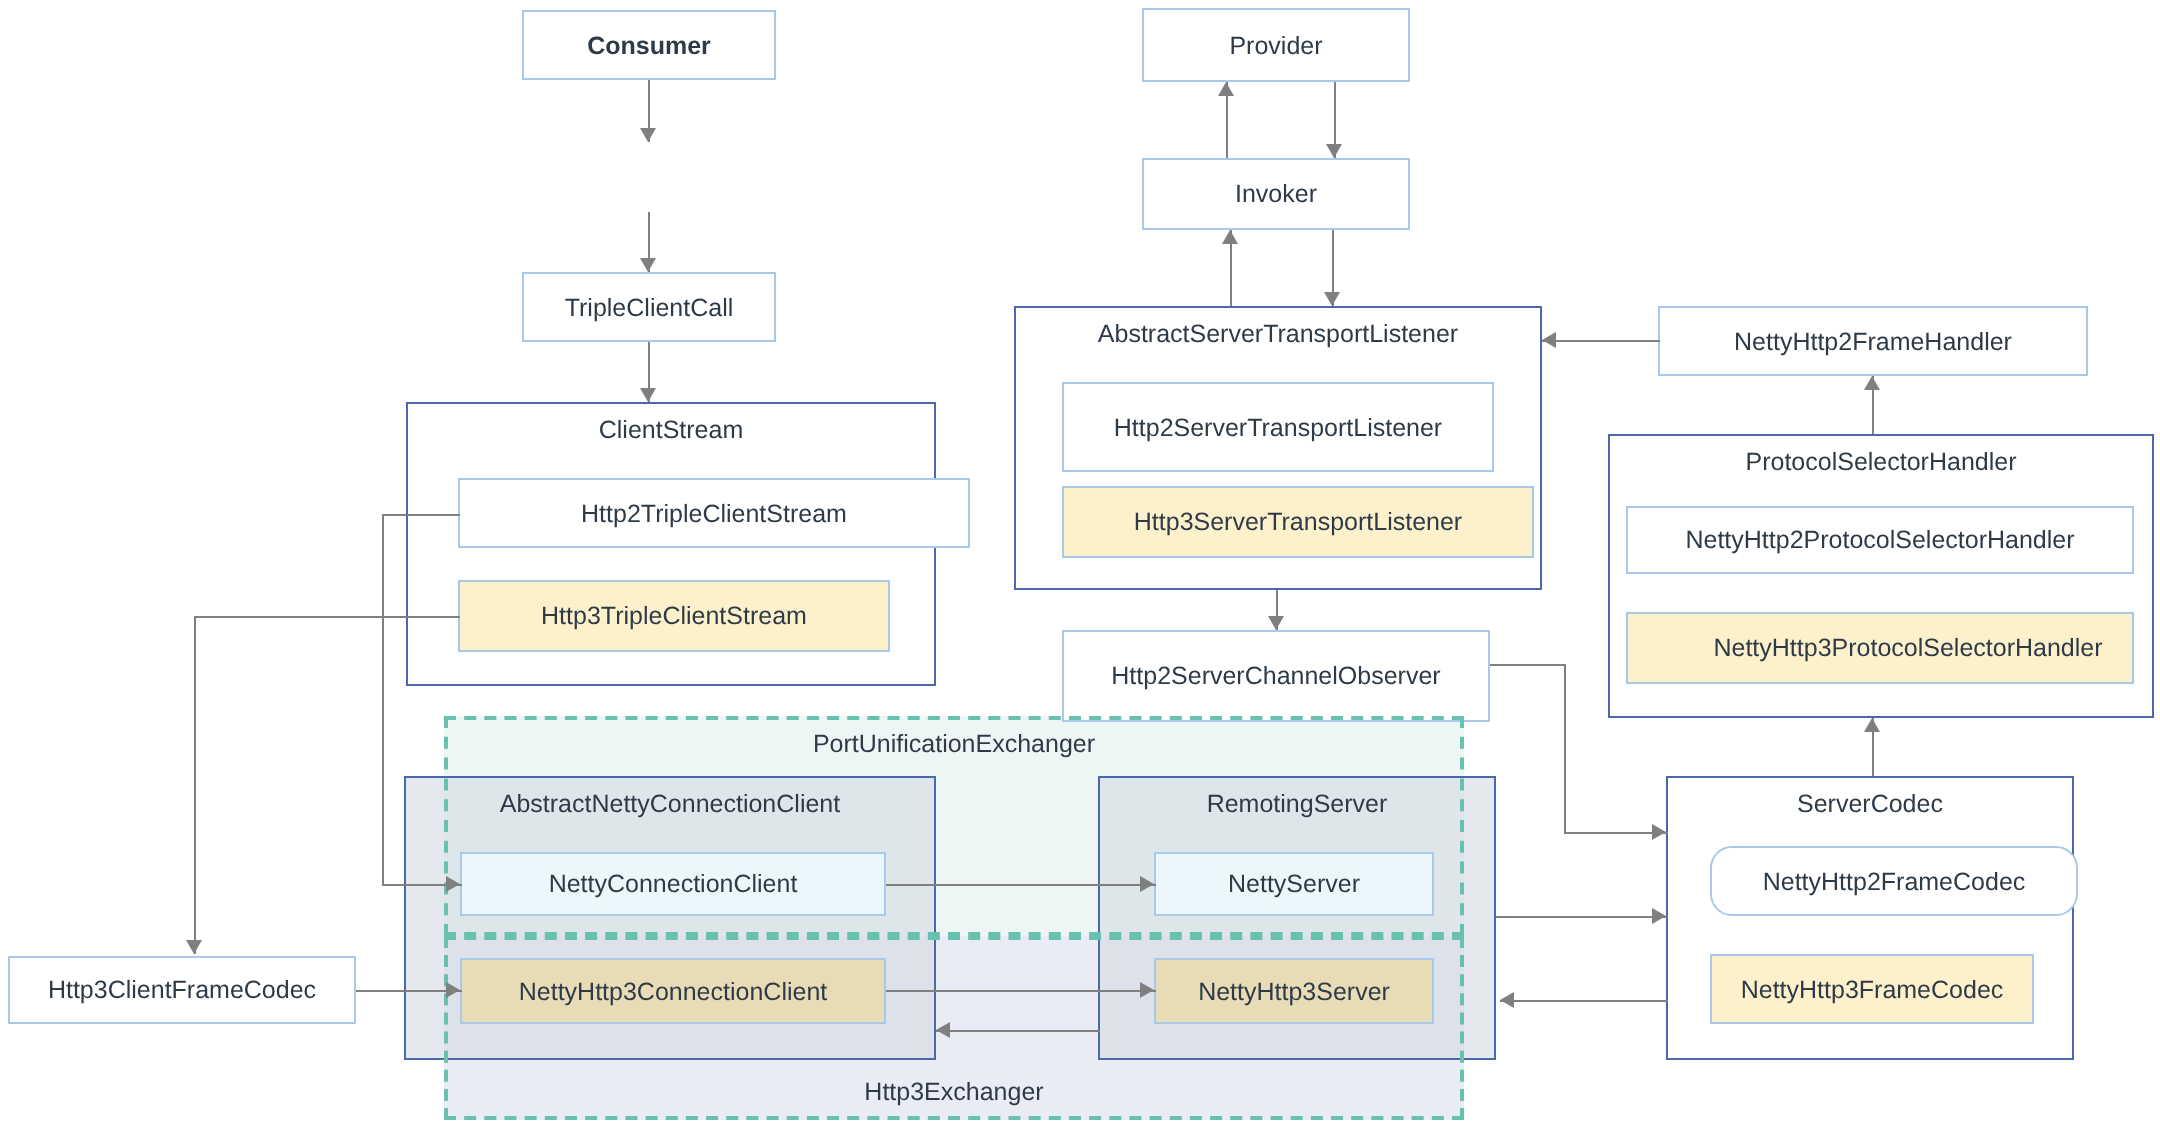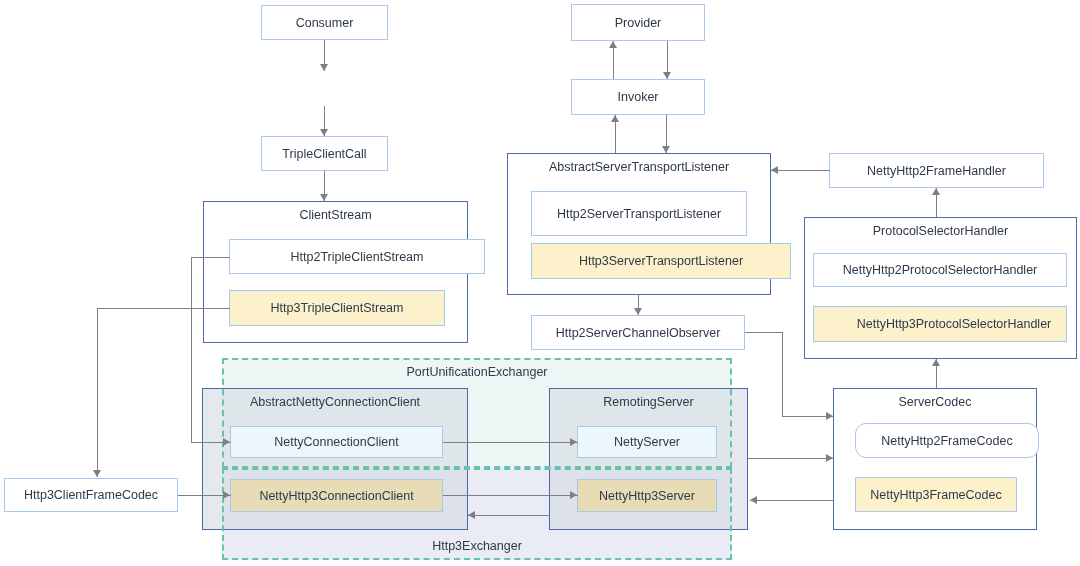--- a/index.html
+++ b/index.html
@@ -41,21 +41,21 @@
 </style>
 </head>
 <body>
 
 <div id="canvas" style="width: 1080px; height: 566px;">
     <div class="node region-fill-top" style="left: 222px; top: 358px; width: 510px; height: 110px;"></div>
     <div class="node region-fill-bottom" style="left: 222px; top: 468px; width: 510px; height: 92px;"></div>
     <div class="node container" style="left: 203px; top: 201px; width: 265px; height: 142px;">
       <span class="container-label">ClientStream</span>
     </div>
-    <div class="node box" style="left: 261px; top: 5px; width: 127px; height: 35px;">
+    <div class="node box" style="left: 261px; top: 5px; width: 127px; height: 35px; font-weight: bold;">
       <span>Consumer</span>
     </div>
     <div class="node box" style="left: 261px; top: 136px; width: 127px; height: 35px;">
       <span>TripleClientCall</span>
     </div>
     <div class="node box" style="left: 229px; top: 239px; width: 256px; height: 35px;">
       <span>Http2TripleClientStream</span>
     </div>
     <div class="node box box-yellow" style="left: 229px; top: 290px; width: 216px; height: 36px;">
       <span>Http3TripleClientStream</span>
@@ -65,36 +65,36 @@
     </div>
     <div class="node box" style="left: 571px; top: 79px; width: 134px; height: 36px;">
       <span>Invoker</span>
     </div>
     <div class="node container" style="left: 507px; top: 153px; width: 264px; height: 142px;">
       <span class="container-label">AbstractServerTransportListener</span>
     </div>
     <div class="node box" style="left: 531px; top: 191px; width: 216px; height: 45px;">
       <span>Http2ServerTransportListener</span>
     </div>
-    <div class="node box box-yellow" style="left: 531px; top: 243px; width: 260px; height: 36px;">
+    <div class="node box box-yellow" style="left: 531px; top: 243px; width: 236px; height: 36px;">
       <span>Http3ServerTransportListener</span>
     </div>
     <div class="node box" style="left: 829px; top: 153px; width: 215px; height: 35px;">
       <span>NettyHttp2FrameHandler</span>
     </div>
     <div class="node container" style="left: 804px; top: 217px; width: 273px; height: 142px;">
       <span class="container-label">ProtocolSelectorHandler</span>
     </div>
     <div class="node box" style="left: 813px; top: 253px; width: 254px; height: 34px;">
       <span>NettyHttp2ProtocolSelectorHandler</span>
     </div>
     <div class="node box box-yellow" style="left: 813px; top: 306px; width: 254px; height: 36px; padding-left: 28px;">
       <span>NettyHttp3ProtocolSelectorHandler</span>
     </div>
-    <div class="node box" style="left: 531px; top: 315px; width: 214px; height: 35px;">
+    <div class="node box" style="left: 531px; top: 315px; width: 214px; height: 46px;">
       <span>Http2ServerChannelObserver</span>
     </div>
     <div class="node container-gray" style="left: 202px; top: 388px; width: 266px; height: 142px;">
       <span class="container-label">AbstractNettyConnectionClient</span>
     </div>
     <div class="node box box-cyan" style="left: 230px; top: 426px; width: 213px; height: 32px;">
       <span>NettyConnectionClient</span>
     </div>
     <div class="node box box-tan" style="left: 230px; top: 479px; width: 213px; height: 33px;">
       <span>NettyHttp3ConnectionClient</span>

